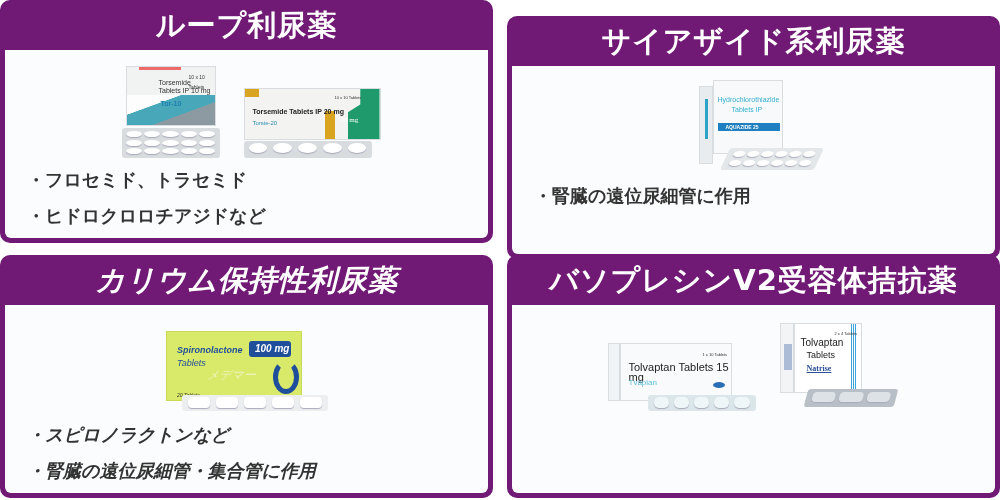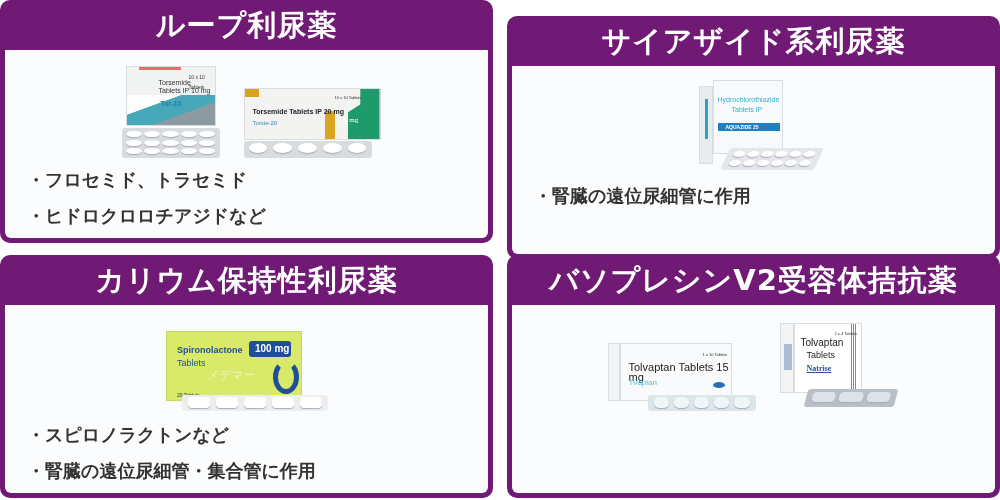--- a/index.html
+++ b/index.html
@@ -2,21 +2,21 @@
 <html><head>
 <meta charset="utf-8">
 <style>
   html, body { margin: 0; padding: 0; }
   body { width: 1000px; height: 500px; background: #ffffff; position: relative; overflow: hidden;
          font-family: "DejaVu Sans", "Liberation Sans", sans-serif; }
   .card { position: absolute; width: 493px; height: 243px; box-sizing: border-box;
           background: #701a75; border-radius: 10px; padding: 0 5px 5px 5px; }
   .card.c0 { left: 0; top: 0; }
   .card.c1 { left: 507px; top: 16px; }
-  .card.c2 { left: 0; top: 255px; }
+  .card.c2 { left: 0; top: 255px; font-style: italic; }
   .card.c3 { left: 507px; top: 255px; }
   .card-title { height: 50px; line-height: 50px; text-align: center; color: #ffffff;
                 font-size: 29px; font-weight: bold; letter-spacing: 1px; white-space: nowrap; }
   .card-body { background: #fbfcfd; height: 188px; border-radius: 0 0 6px 6px; position: relative; }
   .images { position: absolute; top: 10px; left: 0; right: 0; height: 98px;
             display: flex; justify-content: center; align-items: flex-end; gap: 22px; }
   .bullets { position: absolute; left: 22px; top: 112px; }
   .bullet { font-size: 18px; color: #333333; line-height: 36px; white-space: nowrap; font-weight: bold; }
 
   

